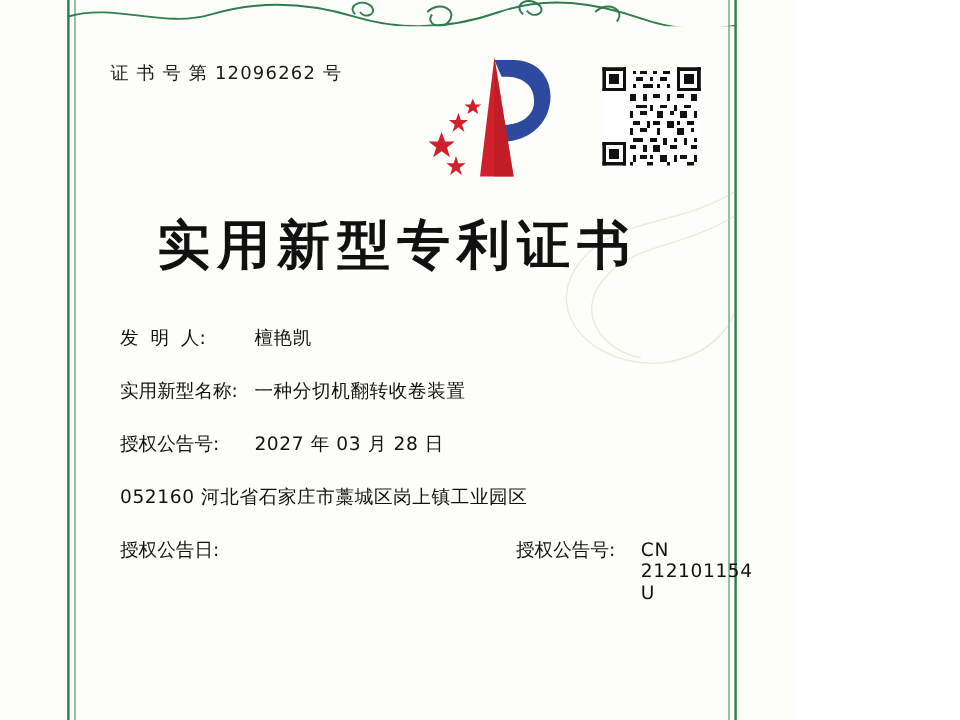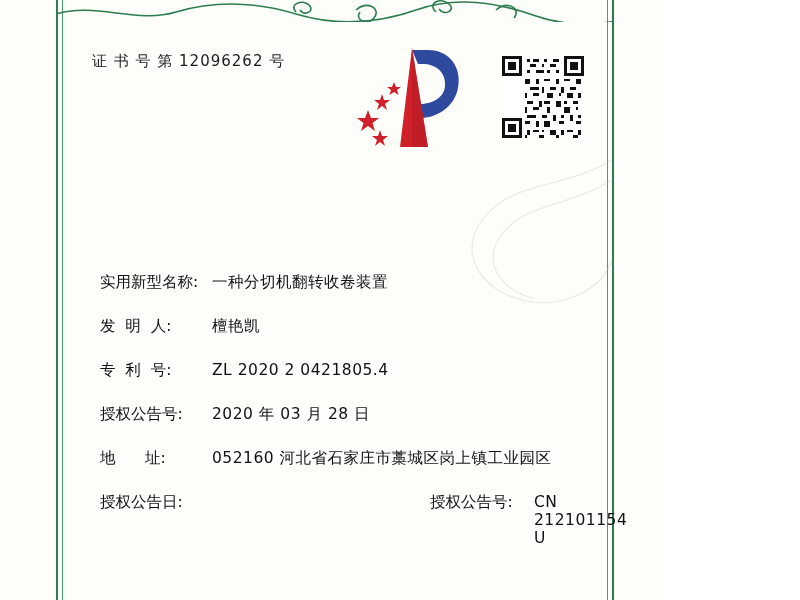--- a/index.html
+++ b/index.html
@@ -252,46 +252,42 @@
         <rect x="21" y="26" width="1" height="2"></rect>
         <rect x="23" y="26" width="2" height="1"></rect>
         <rect x="27" y="26" width="1" height="2"></rect>
       <rect x="8" y="28" width="1" height="1"></rect>
         <rect x="13" y="28" width="2" height="1"></rect>
         <rect x="19" y="28" width="1" height="1"></rect>
         <rect x="25" y="28" width="2" height="1"></rect>
     </g>
   </svg>
 
+  <div class="title">实用新型专利证书</div>
 
   <div class="fields">
+
+    <div class="field-row">
+      <span class="field-label">发  明  人:</span>
+      <span class="field-value">檀艳凯</span>
+    </div>
 
     <div class="field-row">
       <span class="field-label">实用新型名称:</span>
       <span class="field-value">一种分切机翻转收卷装置</span>
     </div>
 
-    <div class="field-row">
-      <span class="field-label">发  明  人:</span>
-      <span class="field-value">檀艳凯</span>
-    </div>
-
-    <div class="field-row">
-      <span class="field-label">专  利  号:</span>
-      <span class="field-value">ZL 2020 2 0421805.4</span>
-    </div>
 
     <div class="field-row">
       <span class="field-label">授权公告号:</span>
-      <span class="field-value">2020 年 03 月 28 日</span>
+      <span class="field-value">2027 年 03 月 28 日</span>
     </div>
 
 
     <div class="field-row">
-      <span class="field-label">地      址:</span>
       <span class="field-value">052160 河北省石家庄市藁城区岗上镇工业园区</span>
     </div>
 
     <div class="field-row last">
       <span class="half-left">
         <span class="field-label">授权公告日:</span>
       </span>
       <span class="inline-second">
         <span class="field-label">授权公告号:</span>
         <span class="field-value">CN 212101154 U</span>

